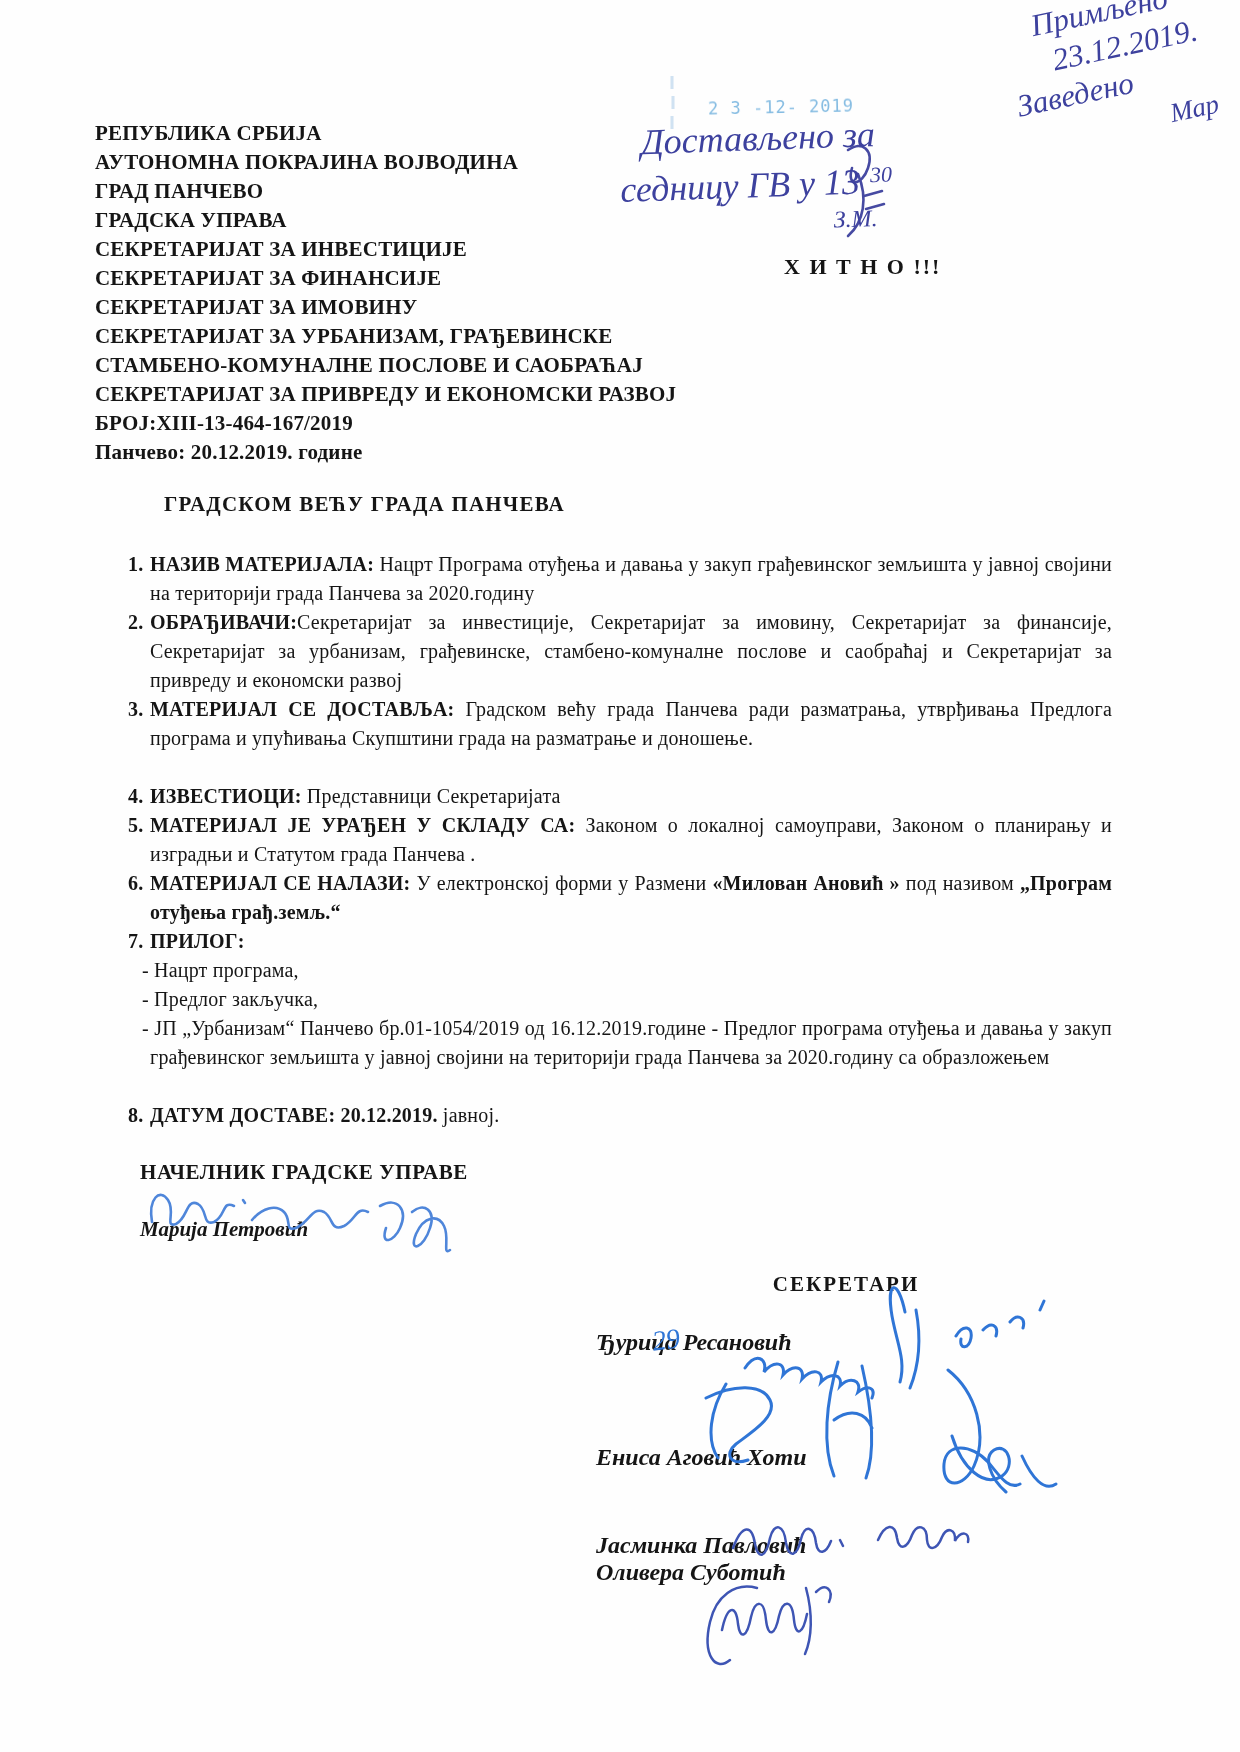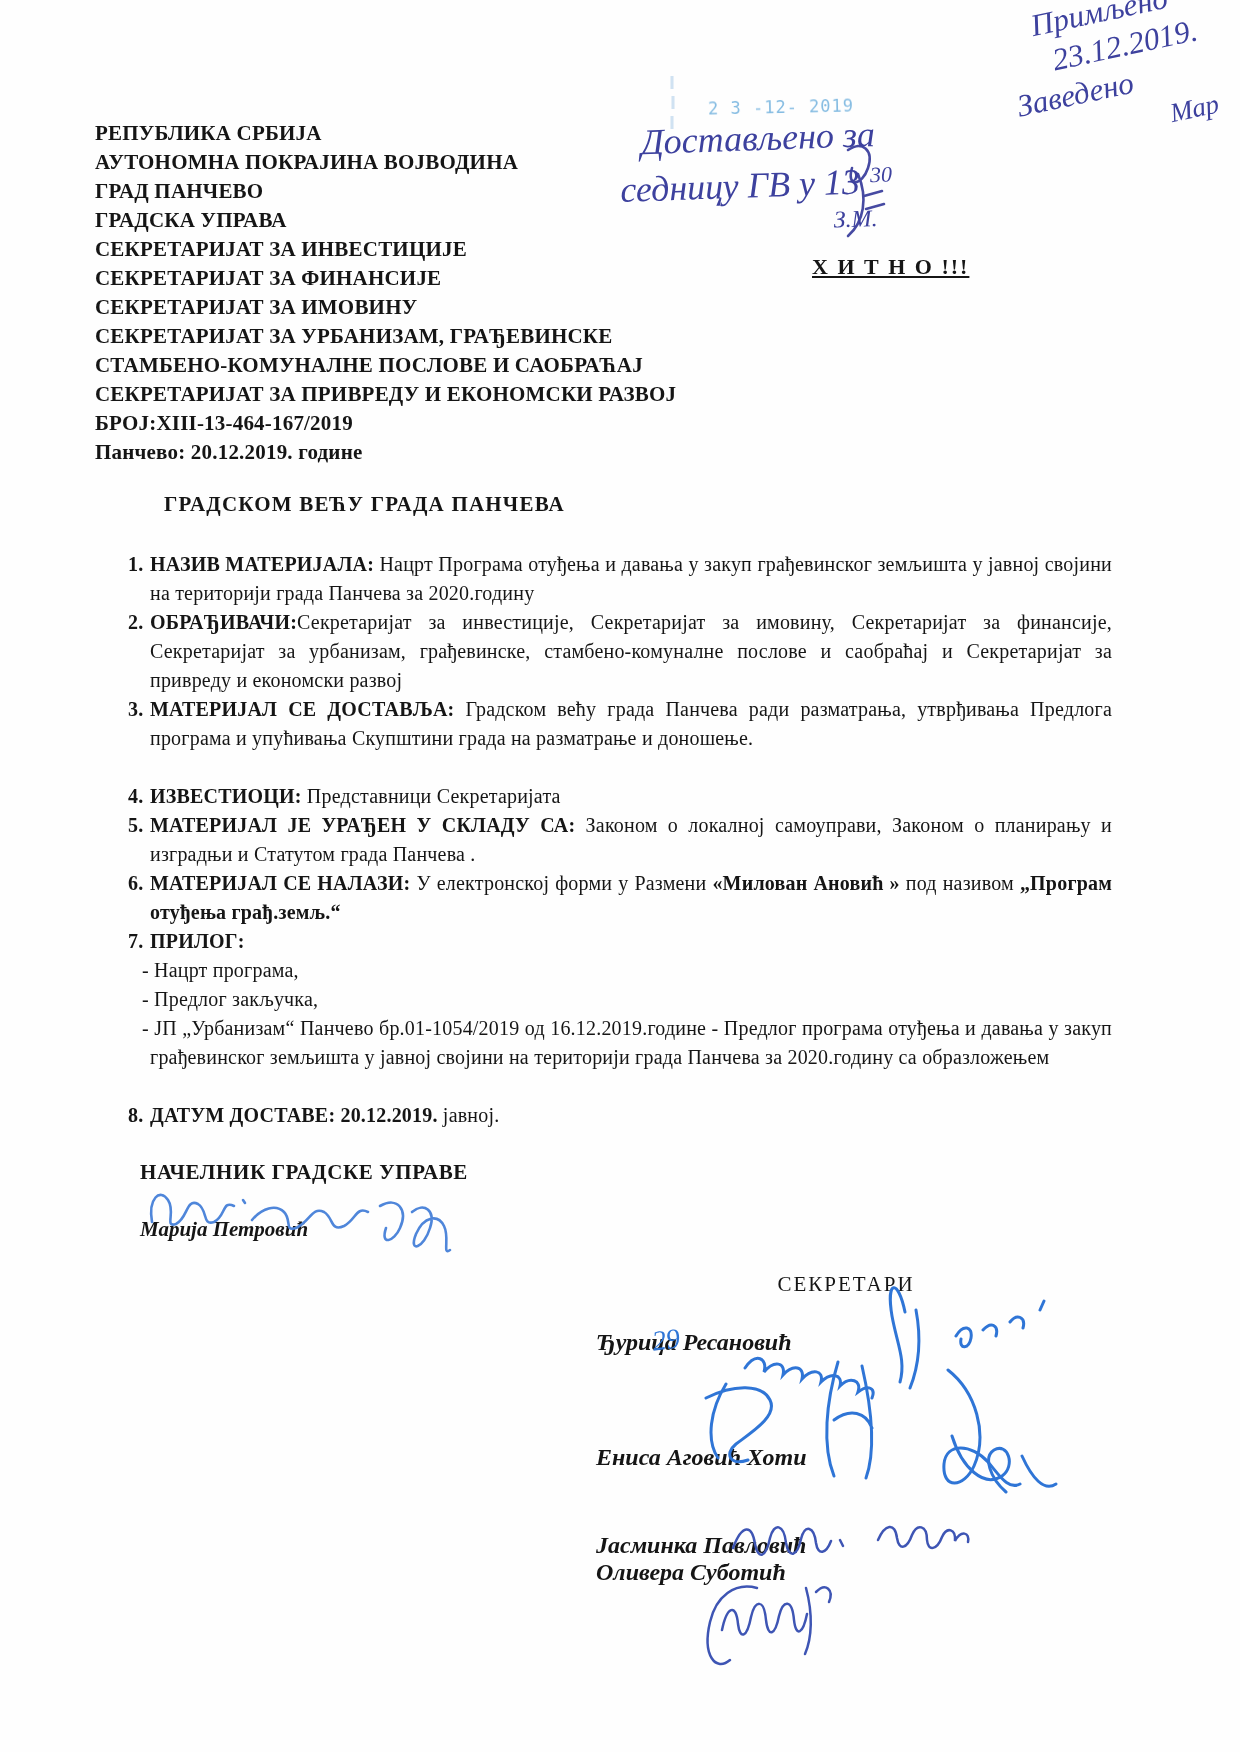--- a/index.html
+++ b/index.html
@@ -39,22 +39,22 @@
   }
   .delivery-note .l1 { margin-left:22px; }
   .delivery-note .sup { position:absolute; left:250px; top:40px; font-size:22px; }
   .delivery-note .initials { position:absolute; left:212px; top:84px; font-size:24px; }
   .margin-number {
     position:absolute; left:652px; top:1324px; font-style:italic;
     color:#2f75d6; font-size:28px; transform:rotate(-8deg);
   }
   
   .urgent {
-    position:absolute; left:812px; top:254px;
-    font-size:22px; font-weight:bold; letter-spacing:2px; white-space:nowrap;text-decoration:underline;
+    position:absolute; left:784px; top:254px;
+    font-size:22px; font-weight:bold; letter-spacing:2px; white-space:nowrap;
   }
   
   .recipient {
     position:absolute; left:152px; top:492px;
     font-size:21px; font-weight:bold; letter-spacing:1.2px; white-space:nowrap;margin-left:12px;
   }
   
   .list {
     position:absolute; left:128px; top:550px; width:984px;
     font-size:20px; line-height:29px; letter-spacing:.2px;
@@ -62,21 +62,21 @@
   .item { position:relative; padding-left:22px; text-align:justify; }
   .item .num { position:absolute; left:0; top:0; font-weight:bold; }
   .item .lbl { font-weight:bold; }
   .item .b  { font-weight:bold; }
   .mh2 { min-height:58px; } .mh3 { min-height:87px; } .mh1 { min-height:29px; }
   .att { margin-left:14px; padding-left:8px; text-indent:-8px; text-align:justify; }
   .att3 { min-height:87px; }
   
   .head-title { position:absolute; left:140px; top:1160px; font-size:21px; font-weight:bold; letter-spacing:.6px; white-space:nowrap; }
   .head-name  { position:absolute; left:140px; top:1217px; font-size:21px; font-weight:bold; font-style:italic; white-space:nowrap; }
-  .sec-title  { position:absolute; left:606px; width:480px; top:1272px; text-align:center; font-size:21px; font-weight:normal; letter-spacing:2px; }
+  .sec-title  { position:absolute; left:606px; width:480px; top:1272px; text-align:center; font-size:21px; font-weight:bold; letter-spacing:2px; }
   .sec-name   { position:absolute; left:596px; width:480px; text-align:left; font-size:24px; font-weight:bold; font-style:italic; white-space:nowrap; }
   .sn1 { top:1329px; } .sn2 { top:1389px; } .sn3 { top:1444px; } .sn4 { top:1500px;margin-top:32px; } .sn5 { top:1559px; }
   
   .ink-overlay { position:absolute; left:0; top:0; width:1240px; height:1752px; pointer-events:none; }
 </style>
 </head>
 <body>
 
 <div class="page">
 

